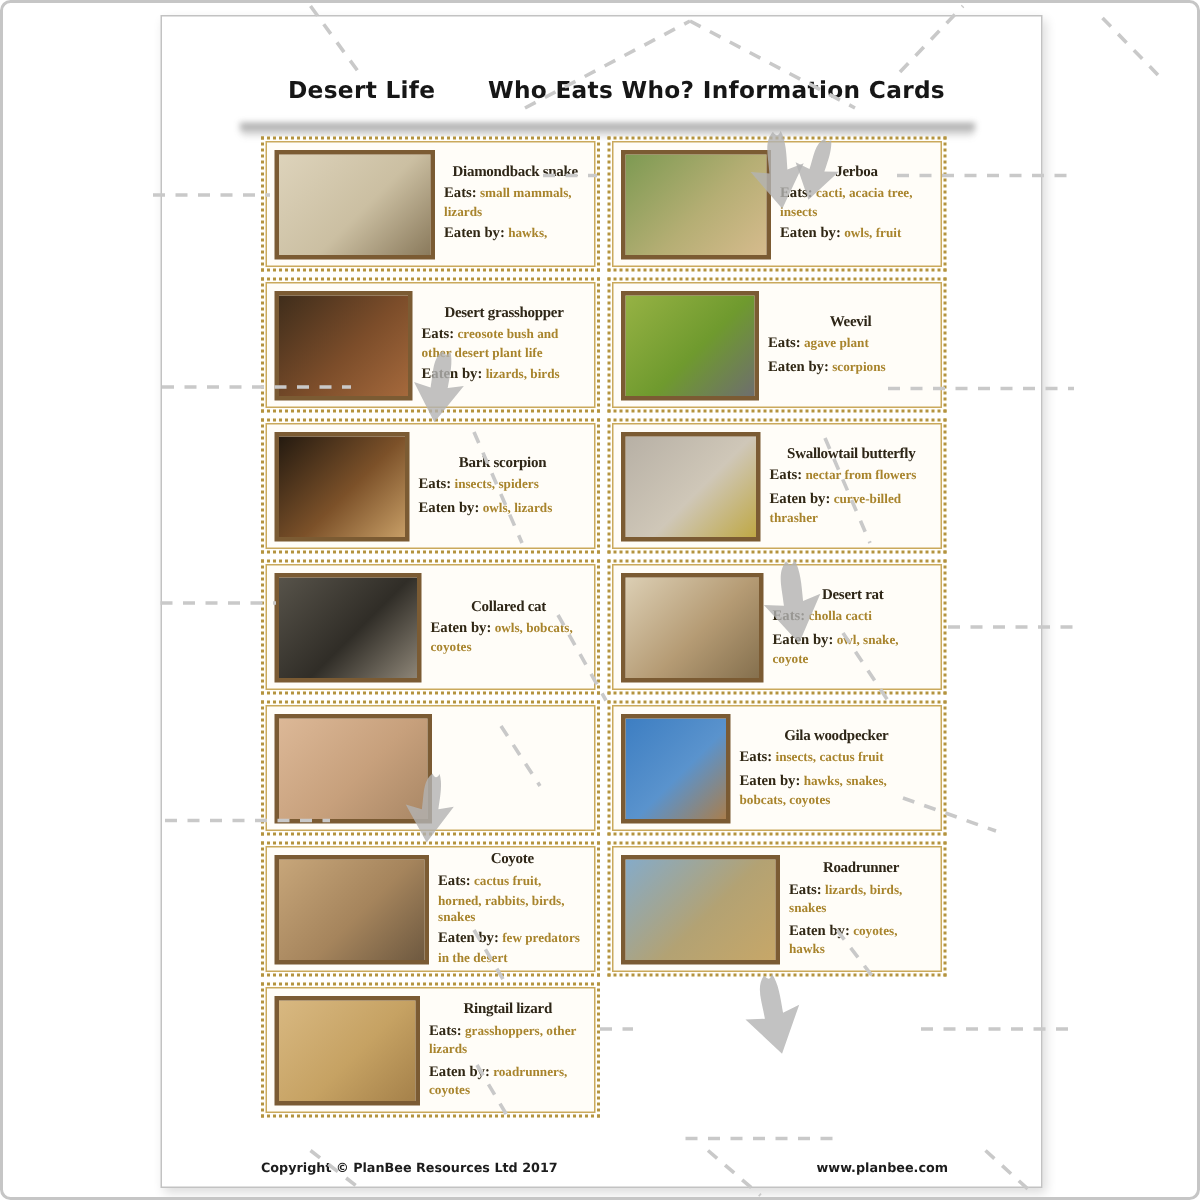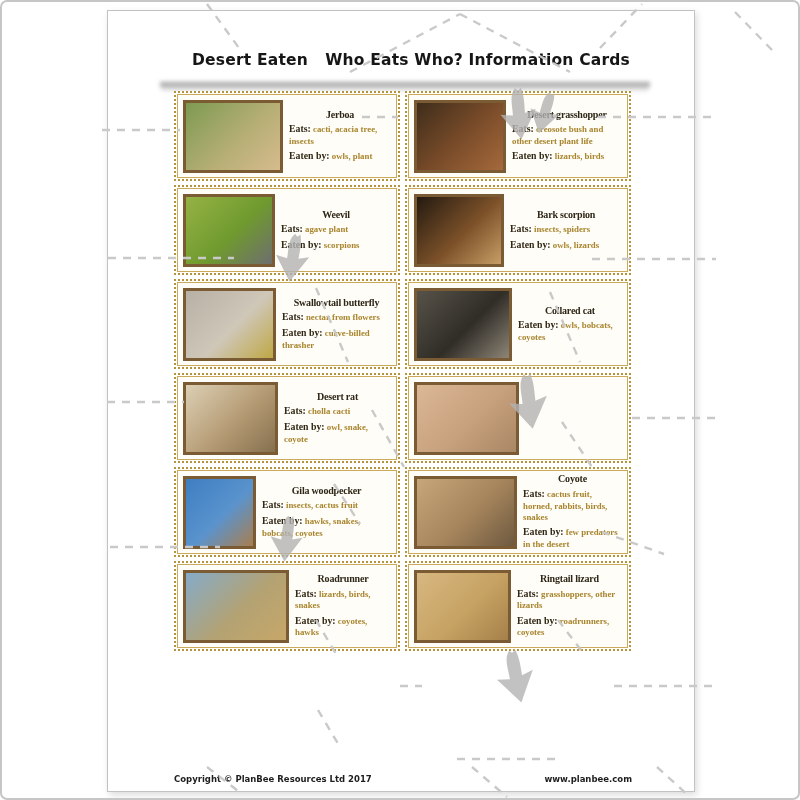--- a/index.html
+++ b/index.html
@@ -27,33 +27,43 @@
   .arrow-layer svg { position:absolute; fill:#b3b3b3; opacity:0.8; }
 </style>
 </head>
 <body>
 
 <div class="frame">
 
   <div class="page">
 
     <div class="header">
-      <span class="title">Desert Eaten</span>
+      <span class="title">Desert Life</span>
       <span class="title">Who Eats Who? Information Cards</span>
     </div>
     <div class="header-shadow"></div>
 
     <div class="grid">
+        <div class="card">
+    <div class="card-inner">
+      <div class="photo" title="diamondback rattlesnake on sand" style="background: linear-gradient(135deg, rgb(221, 211, 187) 0%, rgb(203, 191, 162) 55%, rgb(138, 122, 92) 100%); width: 107px;"></div>
+      <div class="card-text">
+        <div class="card-title">Diamondback snake</div>
+        <div class="fact"><span class="lbl">Eats:</span><span> small mammals, lizards</span></div>
+        <div class="fact"><span class="lbl">Eaten by:</span><span> hawks,</span></div>
+      </div>
+    </div>
+  </div>
         <div class="card">
     <div class="card-inner">
       <div class="photo" title="jerboa beside green desert plant" style="background: linear-gradient(135deg, rgb(125, 154, 82) 0%, rgb(181, 174, 116) 55%, rgb(214, 187, 141) 100%); width: 100px;"></div>
       <div class="card-text">
         <div class="card-title">Jerboa</div>
         <div class="fact"><span class="lbl">Eats:</span><span> cacti, acacia tree, insects</span></div>
-        <div class="fact"><span class="lbl">Eaten by:</span><span> owls, plant</span></div>
+        <div class="fact"><span class="lbl">Eaten by:</span><span> owls, fruit</span></div>
       </div>
     </div>
   </div>
         <div class="card">
     <div class="card-inner">
       <div class="photo" title="camouflaged desert grasshopper on rocky ground" style="background: linear-gradient(135deg, rgb(63, 45, 27) 0%, rgb(124, 77, 42) 55%, rgb(165, 105, 60) 100%); width: 92px;"></div>
       <div class="card-text">
         <div class="card-title">Desert grasshopper</div>
         <div class="fact"><span class="lbl">Eats:</span><span> creosote bush and other desert plant life</span></div>
         <div class="fact"><span class="lbl">Eaten by:</span><span> lizards, birds</span></div>

